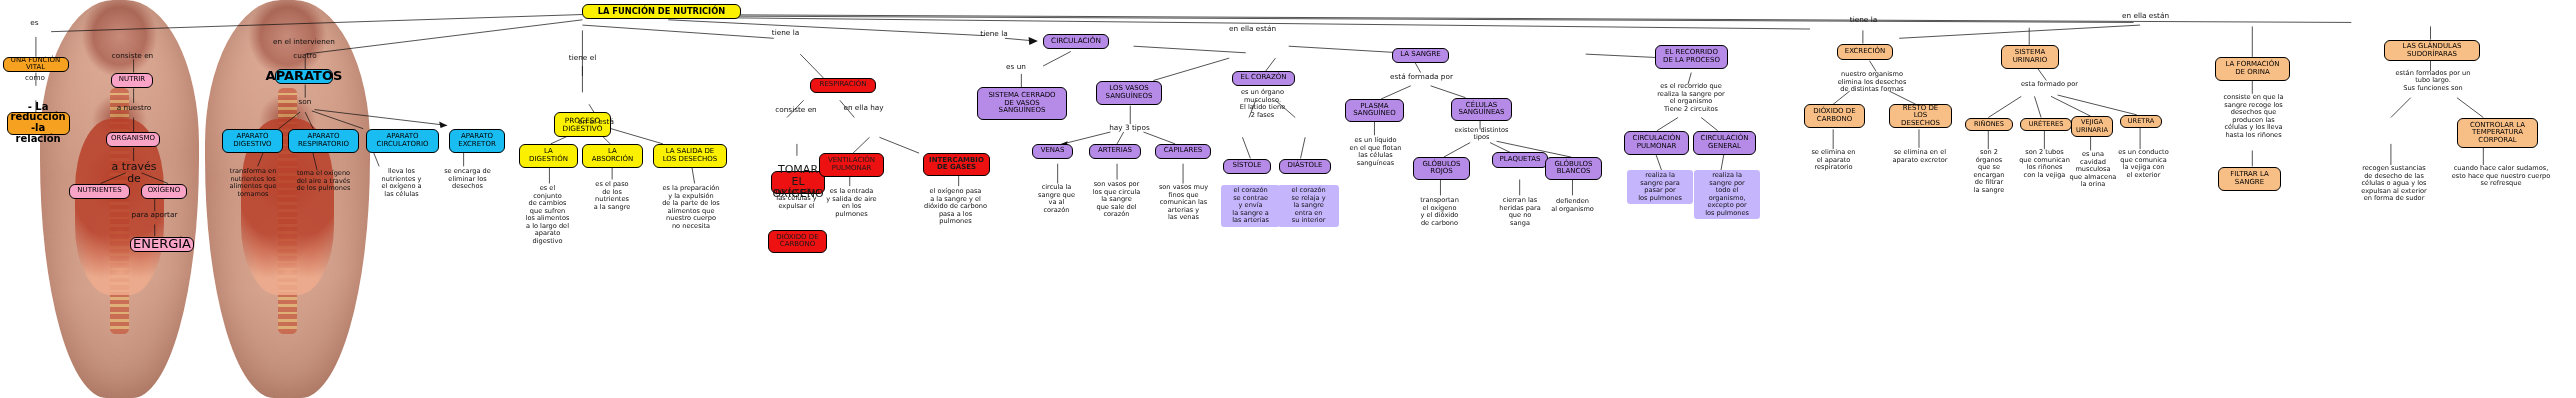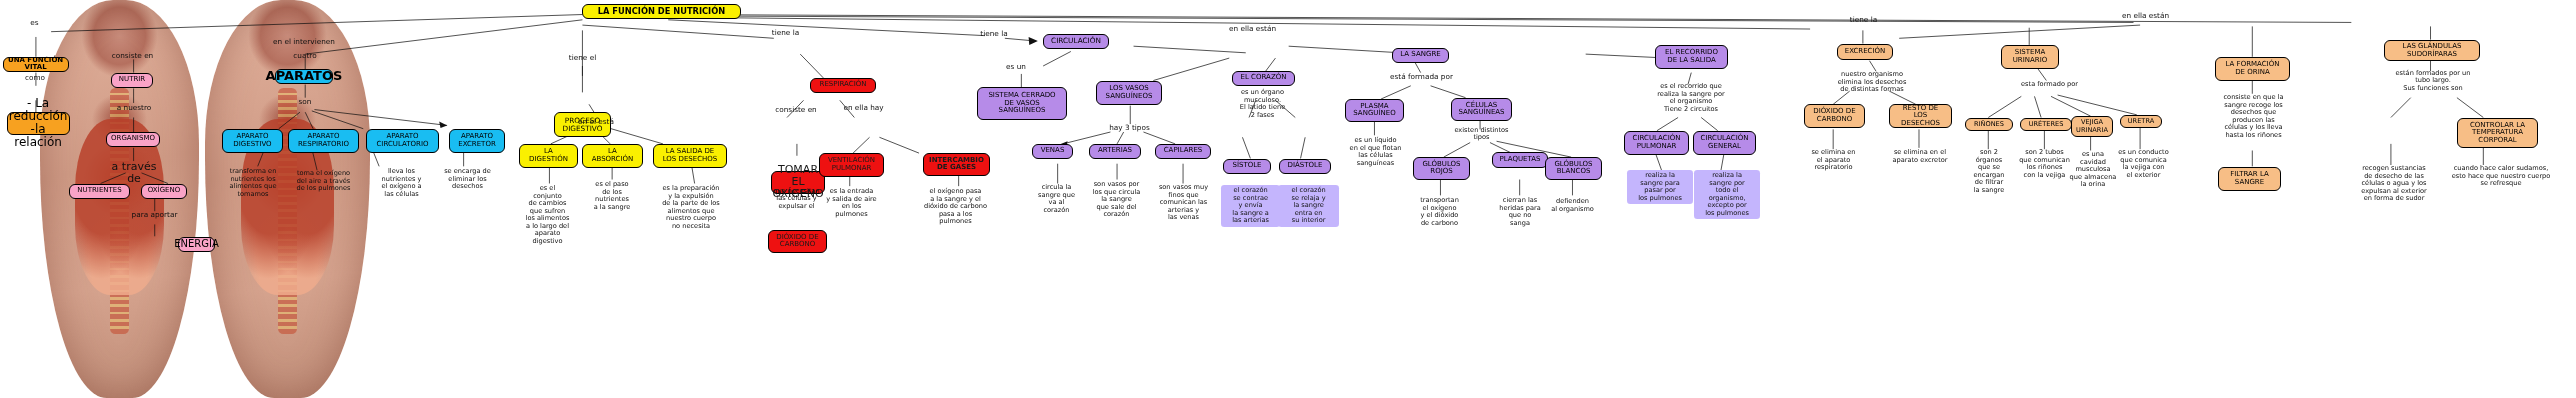--- a/index.html
+++ b/index.html
@@ -181,34 +181,34 @@
     <line x1="3680" y1="92" x2="3680" y2="108"></line>
     <line x1="3650" y1="148" x2="3620" y2="178"></line>
     <line x1="3720" y1="148" x2="3760" y2="178"></line>
     <line x1="3620" y1="218" x2="3620" y2="250"></line>
     <line x1="3760" y1="222" x2="3760" y2="250"></line>
   </svg>
 
   <div class="node yellow" style="left:582px;top:4px;width:159px;height:14.5px;font-size:8.3px;font-weight:600;">LA FUNCIÓN DE NUTRICIÓN</div>
 
   <div class="lbl" style="left:20px;top:18.5px;width:29px;font-size:7.3px;">es</div>
-  <div class="node orange" style="left:2.6px;top:57px;width:66px;height:14.5px;font-size:7px;font-weight:bold;">UNA FUNCIÓN VITAL</div>
+  <div class="node orange" style="left:2.6px;top:57px;width:66px;height:14.5px;font-size:7px;">UNA FUNCIÓN VITAL</div>
   <div class="lbl" style="left:20px;top:74px;width:30px;font-size:7.3px;">como</div>
-  <div class="node orange" style="left:6.6px;top:112px;width:63px;height:22.5px;font-size:12px;">- La reducción
+  <div class="node orange" style="left:6.6px;top:112px;width:63px;height:22.5px;font-size:10px;font-weight:bold;">- La reducción
 -la relación</div>
 
   <div class="lbl" style="left:106px;top:52px;width:53px;font-size:7.3px;">consiste en</div>
   <div class="node pink" style="left:111px;top:73px;width:42px;height:14.5px;font-size:7px;">NUTRIR</div>
   <div class="lbl" style="left:110px;top:104px;width:48px;font-size:7.3px;">a nuestro</div>
   <div class="node pink" style="left:106px;top:132px;width:54px;height:14.5px;font-size:7px;">ORGANISMO</div>
   <div class="lbl" style="left:106px;top:161px;width:56px;font-size:11px;">a través de</div>
   <div class="node pink" style="left:69px;top:184px;width:61px;height:14.5px;font-size:7px;">NUTRIENTES</div>
   <div class="node pink" style="left:141px;top:184px;width:46px;height:14.5px;font-size:7px;">OXÍGENO</div>
   <div class="lbl" style="left:124px;top:211px;width:61px;font-size:7.3px;">para aportar</div>
-  <div class="node pink" style="left:130px;top:237px;width:37px;height:14.5px;font-size:10px;margin-left:48px;">ENERGÍA</div>
+  <div class="node pink" style="left:130px;top:237px;width:64px;height:14.5px;font-size:13px;">ENERGÍA</div>
 
   <div class="lbl" style="left:267px;top:38px;width:74px;font-size:7.3px;">en el intervienen</div>
   <div class="lbl" style="left:287px;top:52px;width:36px;font-size:7.3px;">cuatro</div>
   <div class="node cyan" style="left:275px;top:69px;width:58px;height:14.5px;font-size:13px;font-weight:600;">APARATOS</div>
   <div class="lbl" style="left:291px;top:98px;width:28px;font-size:7.3px;">son</div>
 
   <div class="node cyan" style="left:222px;top:129px;width:61px;height:24px;font-size:7px;">APARATO
 DIGESTIVO</div>
   <div class="node cyan" style="left:288px;top:129px;width:71px;height:24px;font-size:7px;">APARATO
 RESPIRATORIO</div>
@@ -364,21 +364,21 @@
 y el dióxido
 de carbono</div>
   <div class="desc" style="left:1491px;top:197px;width:58px;font-size:6.6px;">cierran las
 heridas para
 que no
 sanga</div>
   <div class="desc" style="left:1542px;top:198px;width:61px;font-size:6.6px;">defienden
 al organismo</div>
 
   <div class="node purple" style="left:1655px;top:45px;width:73px;height:24px;font-size:7px;">EL RECORRIDO
-DE LA SALIDA</div>
+DE LA PROCESO</div>
   <div class="desc" style="left:1644px;top:83px;width:94px;font-size:6.6px;">es el recorrido que
 realiza la sangre por
 el organismo
 Tiene 2 circuitos</div>
   <div class="node purple" style="left:1624px;top:131px;width:65px;height:24px;font-size:7px;">CIRCULACIÓN
 PULMONAR</div>
   <div class="node purple" style="left:1693px;top:131px;width:63px;height:24px;font-size:7px;">CIRCULACIÓN
 GENERAL</div>
   <div class="desc shade" style="left:1627px;top:170px;width:61px;font-size:6.6px;">realiza la
 sangre para

